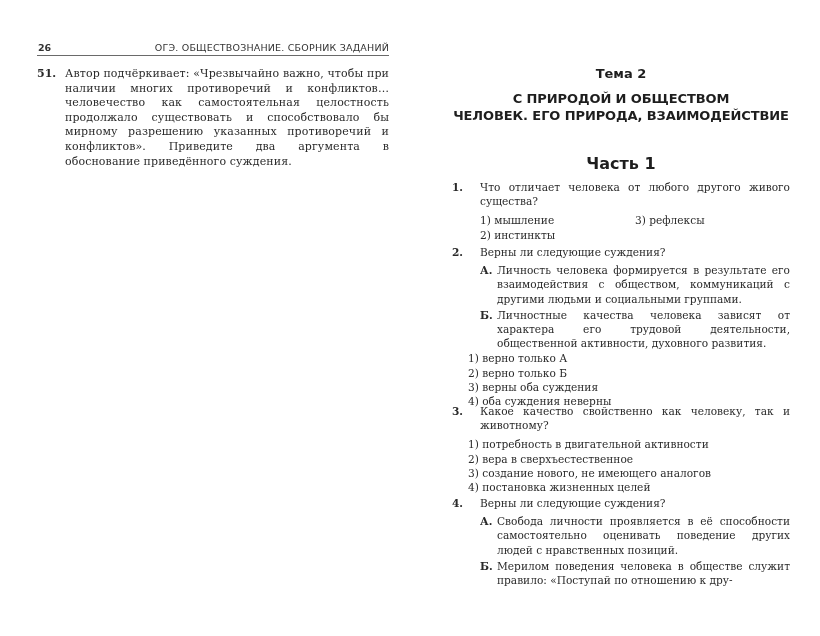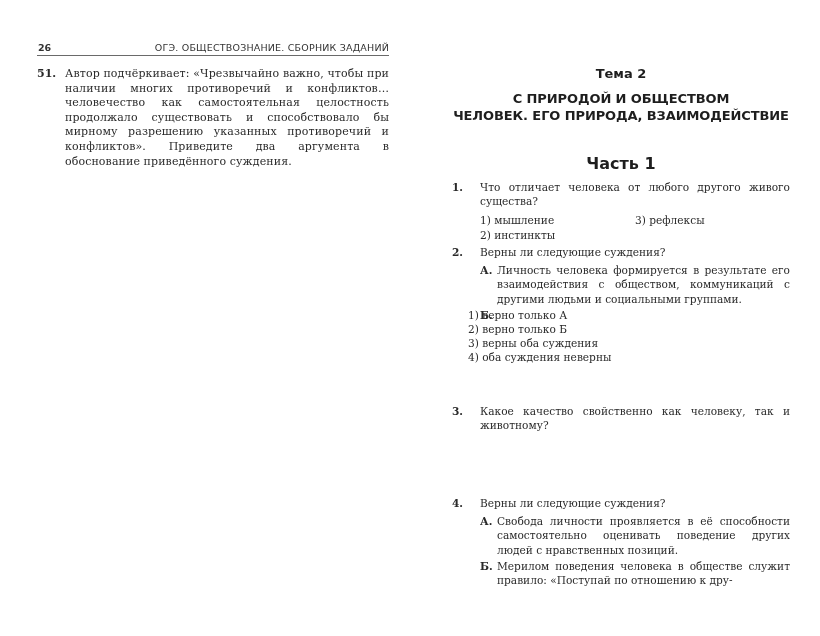--- a/index.html
+++ b/index.html
@@ -83,32 +83,39 @@
 
 <div class="q" id="q2">
   <span class="num">2.</span>
   <div class="stem">Верны ли следующие суждения?</div>
   <div class="stmt">
     <span class="letter">А.</span>
     <span>Личность человека формируется в результате его взаимодействия с обществом, коммуникаций с другими людьми и социальными группами.</span>
   </div>
   <div class="stmt">
     <span class="letter">Б.</span>
+    <span>Личностные качества человека зависят от характера его трудовой деятельности, общественной активности, духовного развития.</span>
   </div>
   <div class="opts" style="margin-top:1px">
     <span class="opt">1) верно только А</span>
     <span class="opt">2) верно только Б</span>
     <span class="opt">3) верны оба суждения</span>
     <span class="opt">4) оба суждения неверны</span>
   </div>
 </div>
 
 <div class="q" id="q3">
   <span class="num">3.</span>
   <div class="stem">Какое качество свойственно как человеку, так и животному?</div>
+  <div class="opts">
+    <span class="opt">1) потребность в двигательной активности</span>
+    <span class="opt">2) вера в сверхъестественное</span>
+    <span class="opt">3) создание нового, не имеющего аналогов</span>
+    <span class="opt">4) постановка жизненных целей</span>
+  </div>
 </div>
 
 <div class="q" id="q4">
   <span class="num">4.</span>
   <div class="stem">Верны ли следующие суждения?</div>
   <div class="stmt">
     <span class="letter">А.</span>
     <span>Свобода личности проявляется в её способности самостоятельно оценивать поведение других людей с нравственных позиций.</span>
   </div>
   <div class="stmt">

